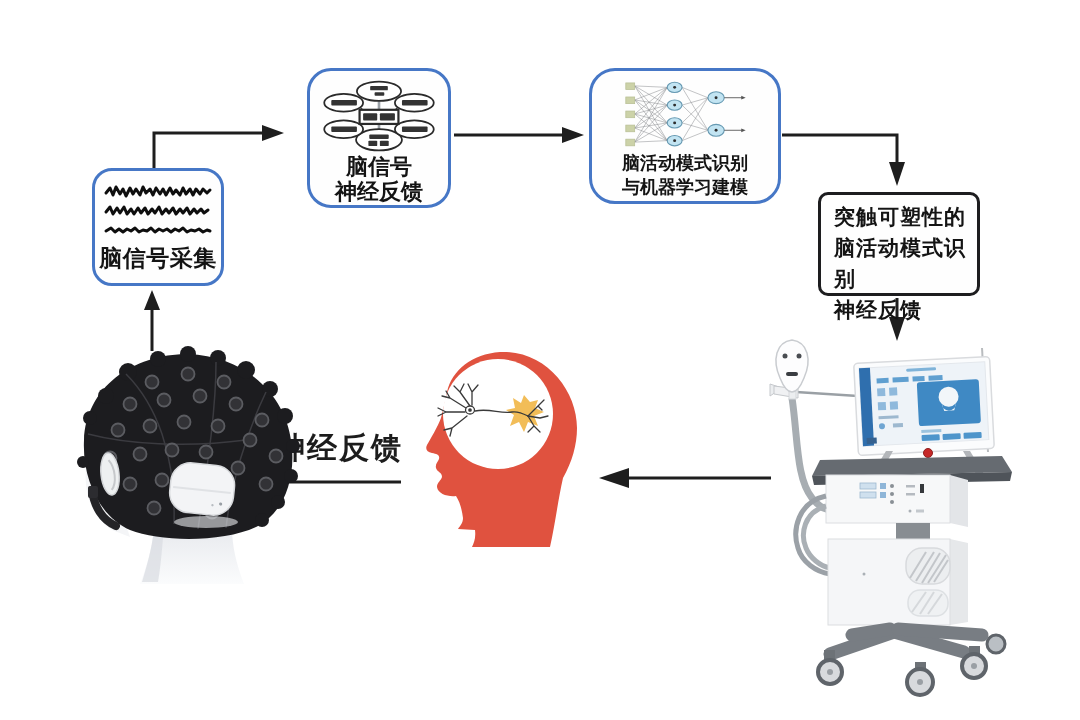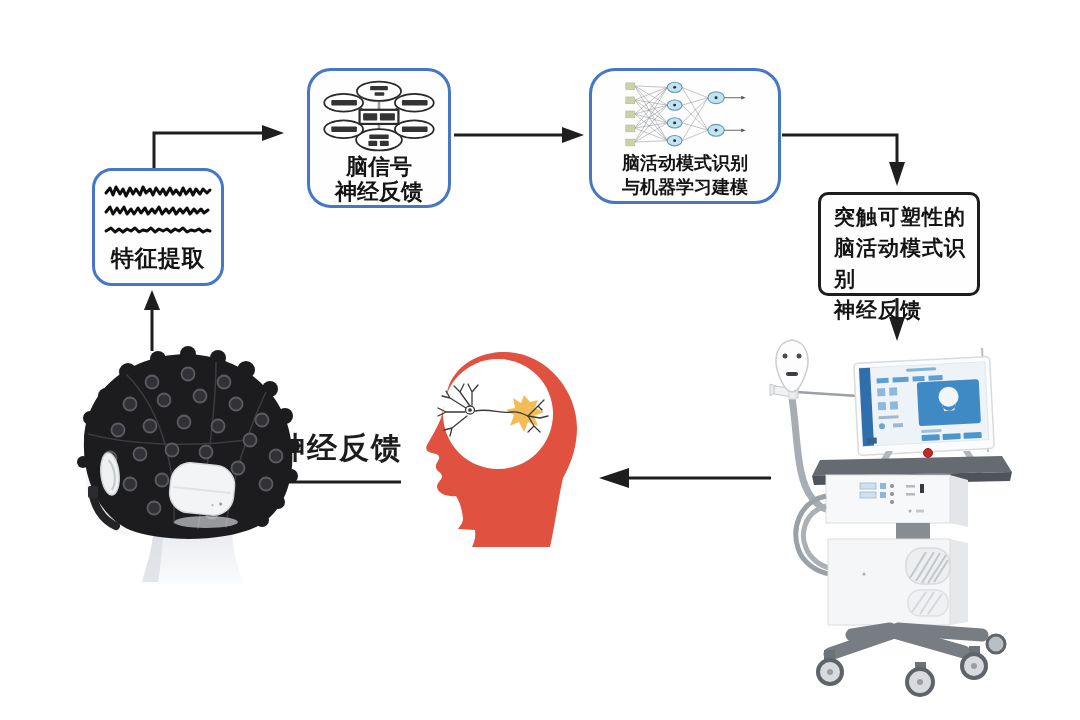--- a/index.html
+++ b/index.html
@@ -78,21 +78,21 @@
   </svg>
 
   <div class="node node-blue" id="node-acquisition">
     <svg width="112" height="64" viewBox="0 0 112 64">
       <g stroke="#0e0e0e" stroke-width="3" fill="none" stroke-linejoin="round" stroke-linecap="round">
         <polyline points="4,14 8,9 11,16 14,8 18,15 21,10 24,17 28,9 31,15 34,10 38,16 41,8 44,14 48,10 51,16 54,9 58,15 61,10 64,16 68,9 71,15 74,11 78,16 81,9 84,15 88,10 91,16 94,10 98,15 101,10 105,14 108,11"></polyline>
         <polyline points="4,33 8,28 11,35 15,29 18,34 22,28 25,35 29,30 32,35 36,29 39,34 43,29 46,35 50,30 53,34 57,28 60,35 64,30 67,34 71,29 74,35 78,30 81,34 85,29 88,35 92,30 95,34 99,30 102,34 106,31"></polyline>
         <polyline points="4,52 9,49 13,53 17,50 21,53 25,50 29,52 33,49 37,53 41,51 45,52 49,49 53,53 57,50 61,52 65,50 69,53 73,50 77,52 81,49 85,53 89,51 93,52 97,50 101,53 105,51 108,52"></polyline>
       </g>
     </svg>
-    <div class="node-label">特征提取</div>
+    <div class="node-label">脑信号采集</div>
   </div>
 
   <div class="node node-blue" id="node-feature">
     <svg width="132" height="84" viewBox="0 0 132 86">
       <line x1="66" y1="10" x2="66" y2="76" stroke="#9aa0a6" stroke-width="3"></line>
       <g stroke="#3a3a3a" stroke-width="1.5">
         <line x1="40" y1="29" x2="52" y2="40"></line>
         <line x1="40" y1="57" x2="52" y2="46"></line>
         <line x1="92" y1="29" x2="80" y2="40"></line>
         <line x1="92" y1="57" x2="80" y2="46"></line>

